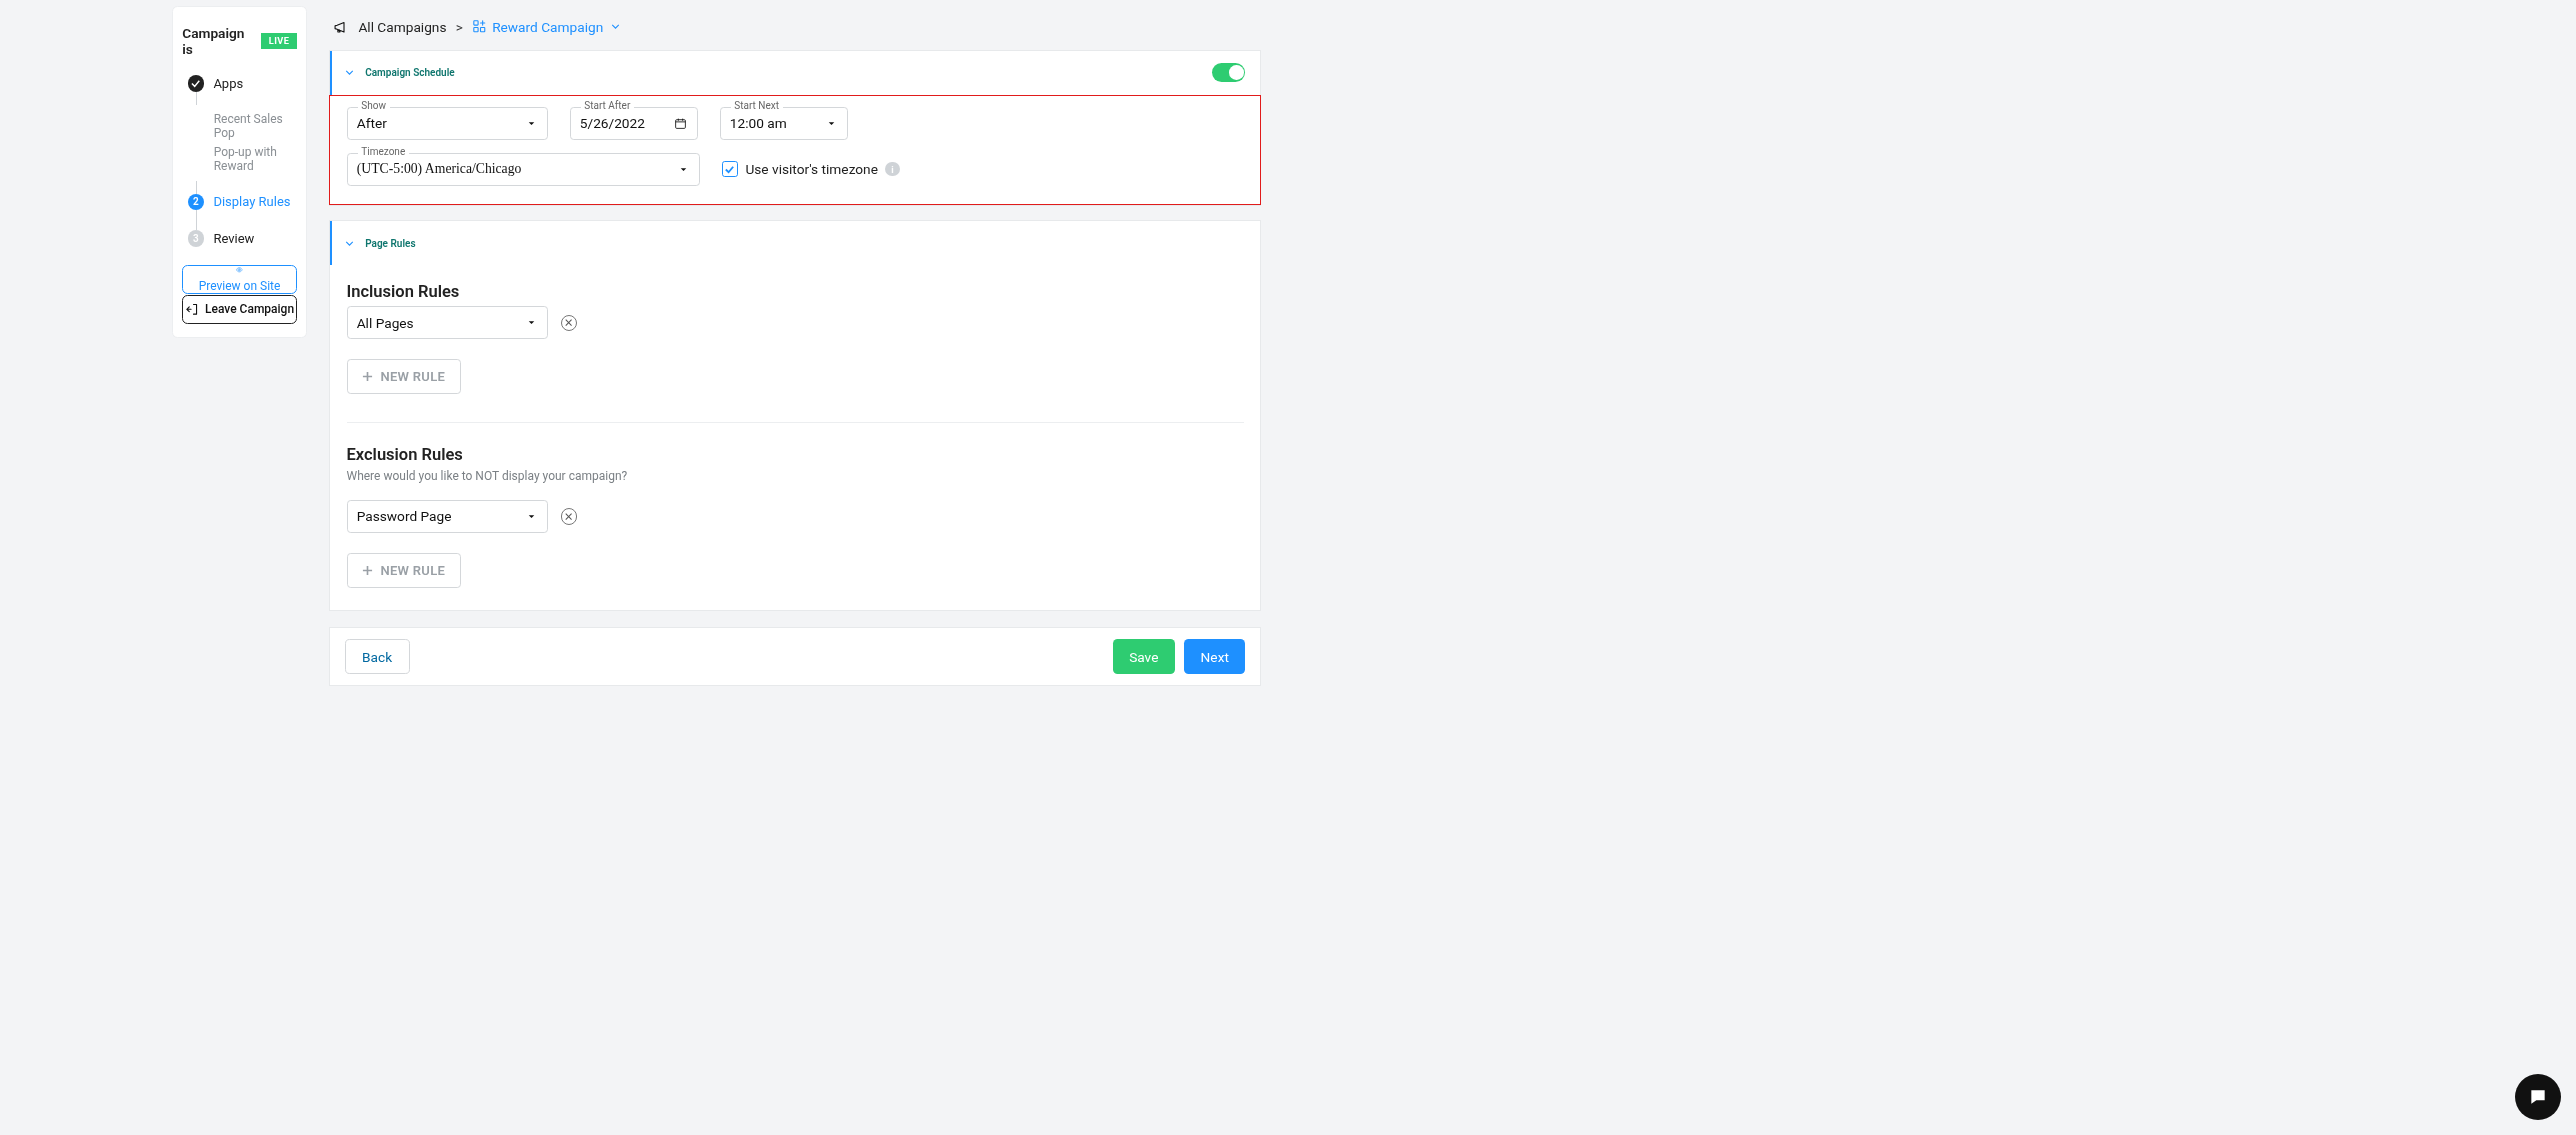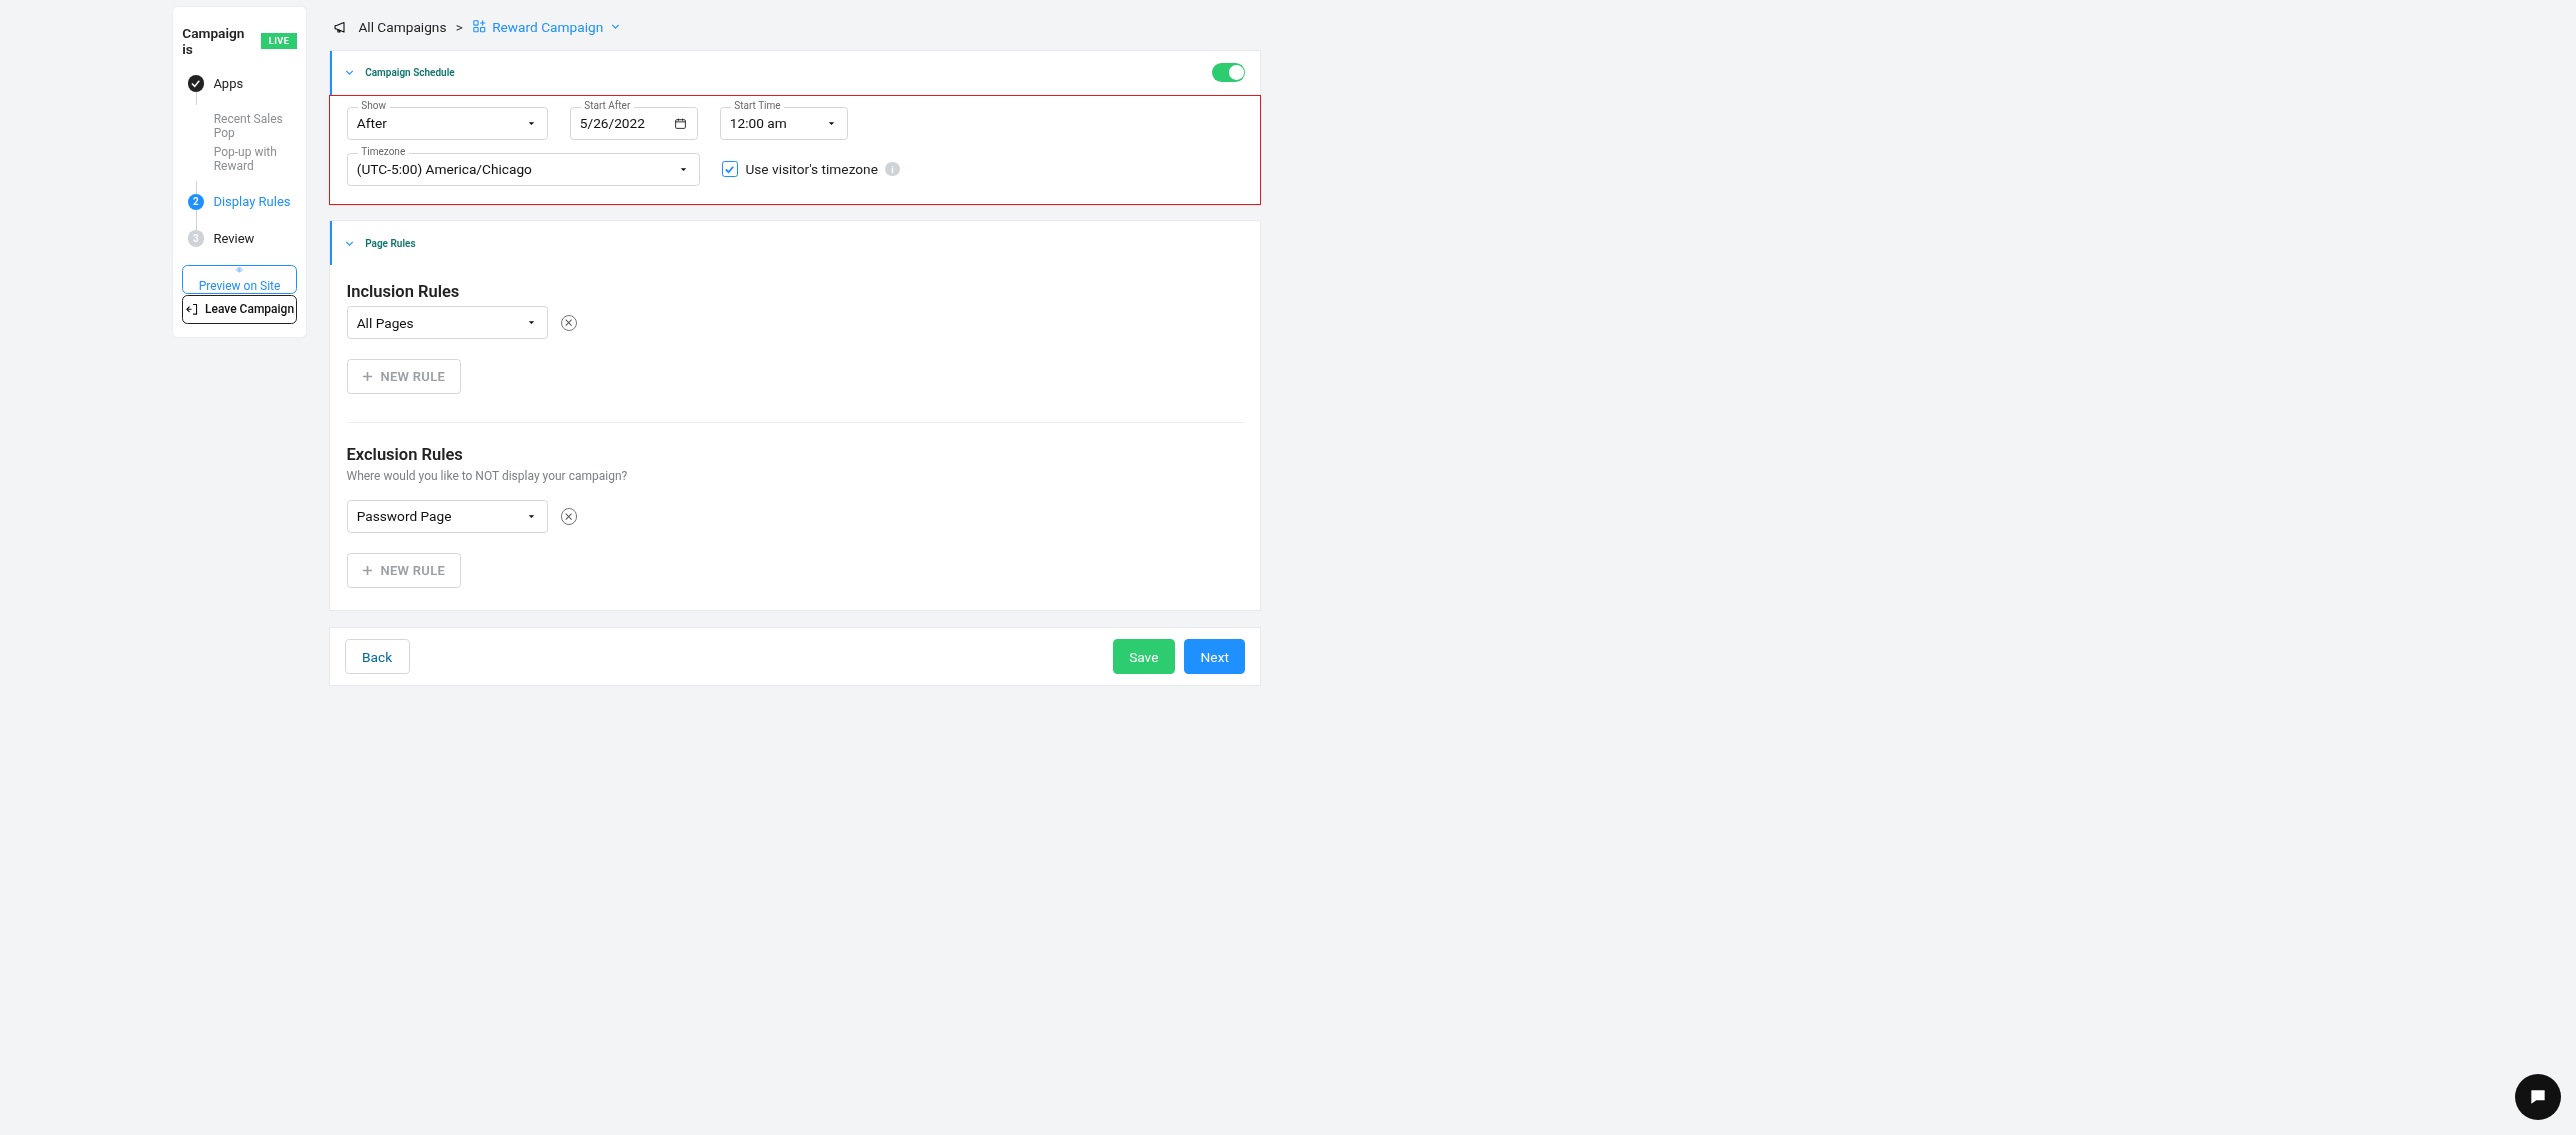--- a/index.html
+++ b/index.html
@@ -116,21 +116,21 @@
   .field-label {
     position:absolute; top:-6.4px; left:11px;
     background:#fff; padding:0 3.7px;
     font-size:10px; color:#666;
   }
   .field-input {
     height:33px; border:0.9px solid #d4d7da; border-radius:3.7px;
     display:flex; align-items:center; justify-content:space-between;
     padding:0 9.2px; font-size:13.7px; color:#111;
   }
-  .w-220{width:201px;} .w-140{width:128px;} .w-386{width:353px;}
+  .w-220{width:201px;} .w-140{width:128px;} .w-386{width:353px;font-family:Liberation Serif, serif;}
 
   .checkbox-row { display:flex; align-items:center; gap:7.3px; font-size:13.7px; color:#222; height:33px; }
   .checkbox {
     width:16.5px; height:16.5px; border:1.8px solid #1e90ff; border-radius:2.7px;
     display:flex; align-items:center; justify-content:center; color:#1e90ff; font-size:11px;
   }
   .info-badge {
     width:14.6px; height:14.6px; border-radius:50%; background:#cfd3d7;
     display:inline-flex; align-items:center; justify-content:center;
     color:#fff; font-size:9.2px; font-weight:700;
@@ -279,21 +279,21 @@
             <span class="field-label">Start After</span>
             <div class="field-input w-140">
               <span>5/26/2022</span>
               <svg width="13" height="13" viewBox="0 0 24 24">
                   <rect x="3" y="5" width="18" height="16" rx="2" fill="none" stroke="#111" stroke-width="1.6"></rect>
                   <path d="M3 9h18M8 3v4M16 3v4" stroke="#111" stroke-width="1.6"></path>
                 </svg>
             </div>
           </div>
           <div class="field">
-            <span class="field-label">Start Time</span>
+            <span class="field-label">Start Next</span>
             <div class="field-input w-140">
               <span>12:00 am</span>
               <svg width="11" height="11" viewBox="0 0 24 24">
                   <path d="M6 9l6 6 6-6" fill="#111"></path>
                 </svg>
             </div>
           </div>
         </div>
 
         <div class="row">

